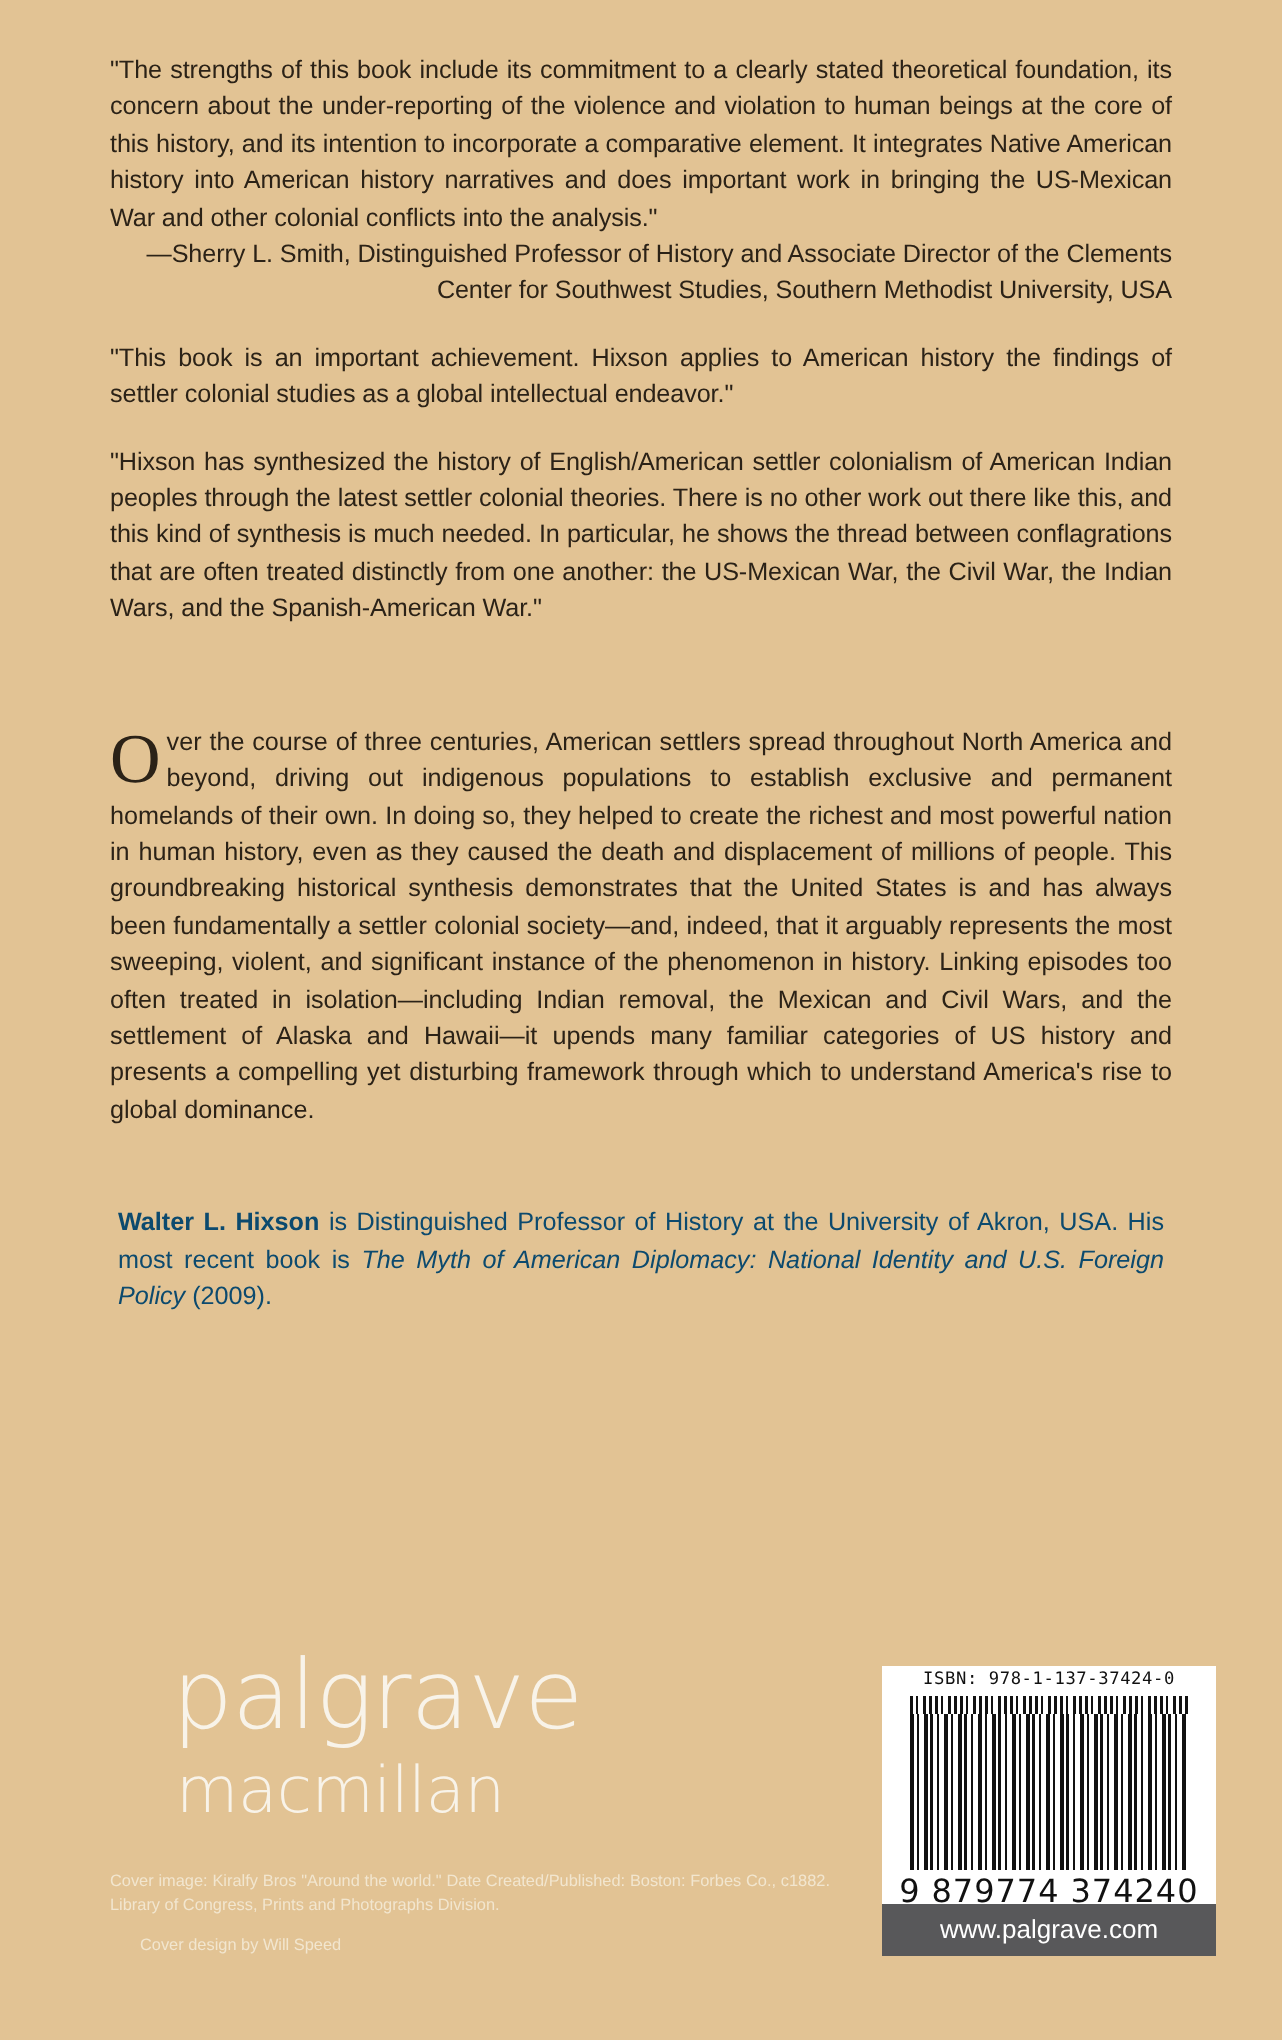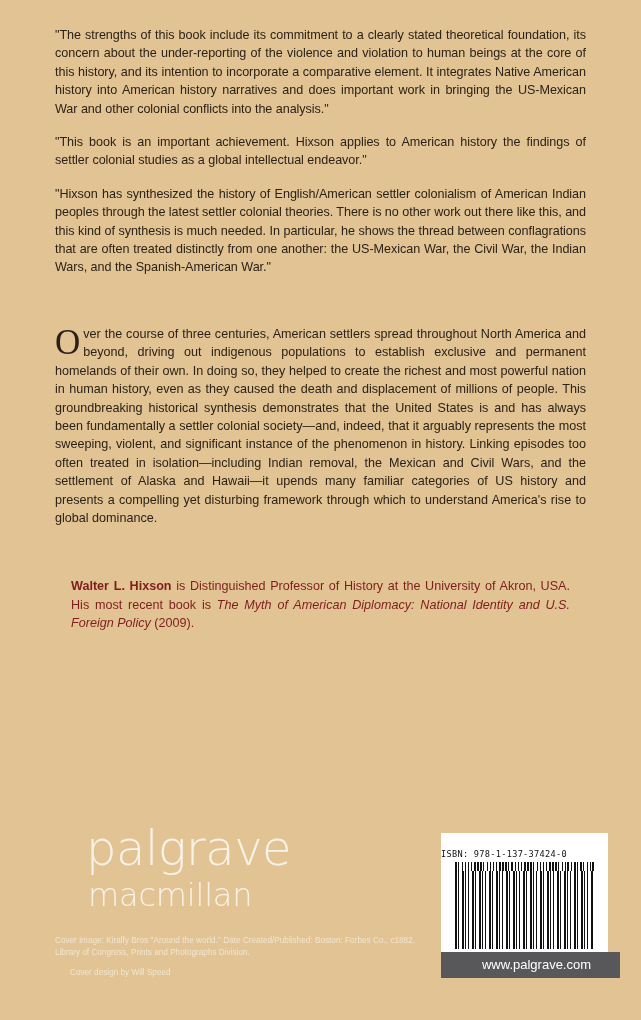--- a/index.html
+++ b/index.html
@@ -68,22 +68,22 @@
     font-weight: 400;
     padding: 2px 3px 0 0;
     margin-top: 1px;
     color: #2b2217;
   }
 
   .bio {
     font-size: 12.6px;
     line-height: 18.4px;
     text-align: justify;
-    margin: 16px;
-    color: #7f1d1d;
+    margin: 4px;
+    color: #0c4a6e;
   }
   .bio b { font-weight: 700; }
   .bio i, .blurb i { font-style: italic; }
 
   .spacer-main { height: 33px; }
   .spacer-bio { height: 34px; }
 
   
   .logo-block {
     position: absolute;
@@ -130,25 +130,26 @@
   .barcode-panel {
     position: absolute;
     left: 441px;
     top: 833px;
     width: 167px;
     height: 145px;
     background: #ffffff;
     box-sizing: border-box;
   }
   .isbn-text {
+    text-align: center;
     font-family: "DejaVu Sans Mono", monospace;
     font-size: 8.6px;
     letter-spacing: 0.3px;
     color: #111;
-    padding-top: 16px;
+    padding-top: 2px;
     height: 12px;
   }
   .barcode-top {
     height: 9px;
     margin: 1px 14px 0 14px;
     background:
       repeating-linear-gradient(90deg,
         #111 0px, #111 1.5px, #fff 1.5px, #fff 3px,
         #111 3px, #111 4px, #fff 4px, #fff 6.5px,
         #111 6.5px, #111 8px, #fff 8px, #fff 9.5px,
@@ -182,32 +183,32 @@
     left: 0;
     bottom: 0;
     width: 100%;
     height: 26px;
     background: #58585a;
     color: #ffffff;
     font-size: 13px;
     line-height: 26px;
     text-align: center;
     font-family: "Liberation Sans", sans-serif;
-    padding-left: 12px;
   }
 </style>
 </head>
 <body>
 
 <div class="cover">
 
   <div class="content">
 
     <p class="blurb blurb-gap-1">
       <span class="body-text">"The strengths of this book include its commitment to a clearly stated theoretical foundation, its concern about the under-reporting of the violence and violation to human beings at the core of this history, and its intention to incorporate a comparative element. It integrates Native American history into American history narratives and does important work in bringing the US-Mexican War and other colonial conflicts into the analysis."</span>
+      <span class="attrib">—Sherry L. Smith, Distinguished Professor of History and Associate Director of the Clements Center for Southwest Studies, Southern Methodist University, USA</span>
     </p>
 
     <p class="blurb blurb-gap-2">
       <span class="body-text">"This book is an important achievement. Hixson applies to American history the findings of settler colonial studies as a global intellectual endeavor."</span>
     </p>
 
     <p class="blurb blurb-gap-3">
       <span class="body-text">"Hixson has synthesized the history of English/American settler colonialism of American Indian peoples through the latest settler colonial theories. There is no other work out there like this, and this kind of synthesis is much needed. In particular, he shows the thread between conflagrations that are often treated distinctly from one another: the US-Mexican War, the Civil War, the Indian Wars, and the Spanish-American War."</span>
     </p>
 

